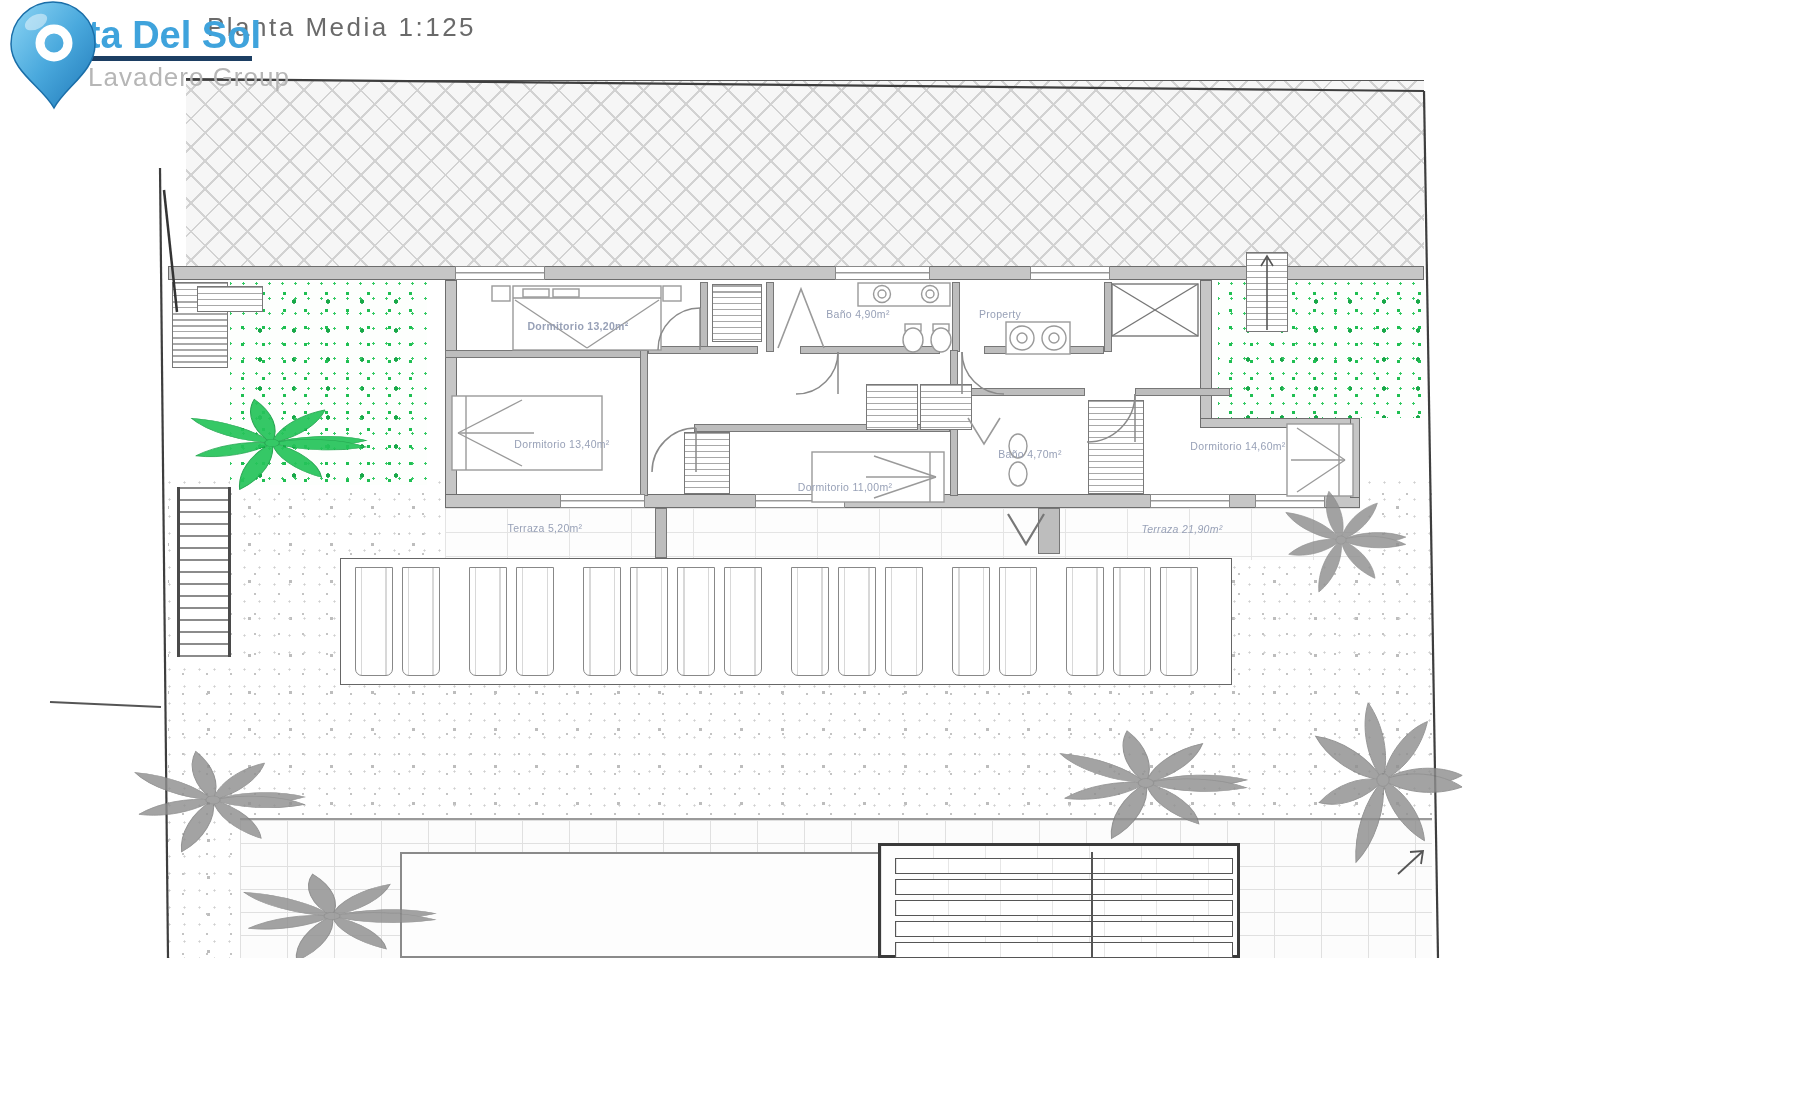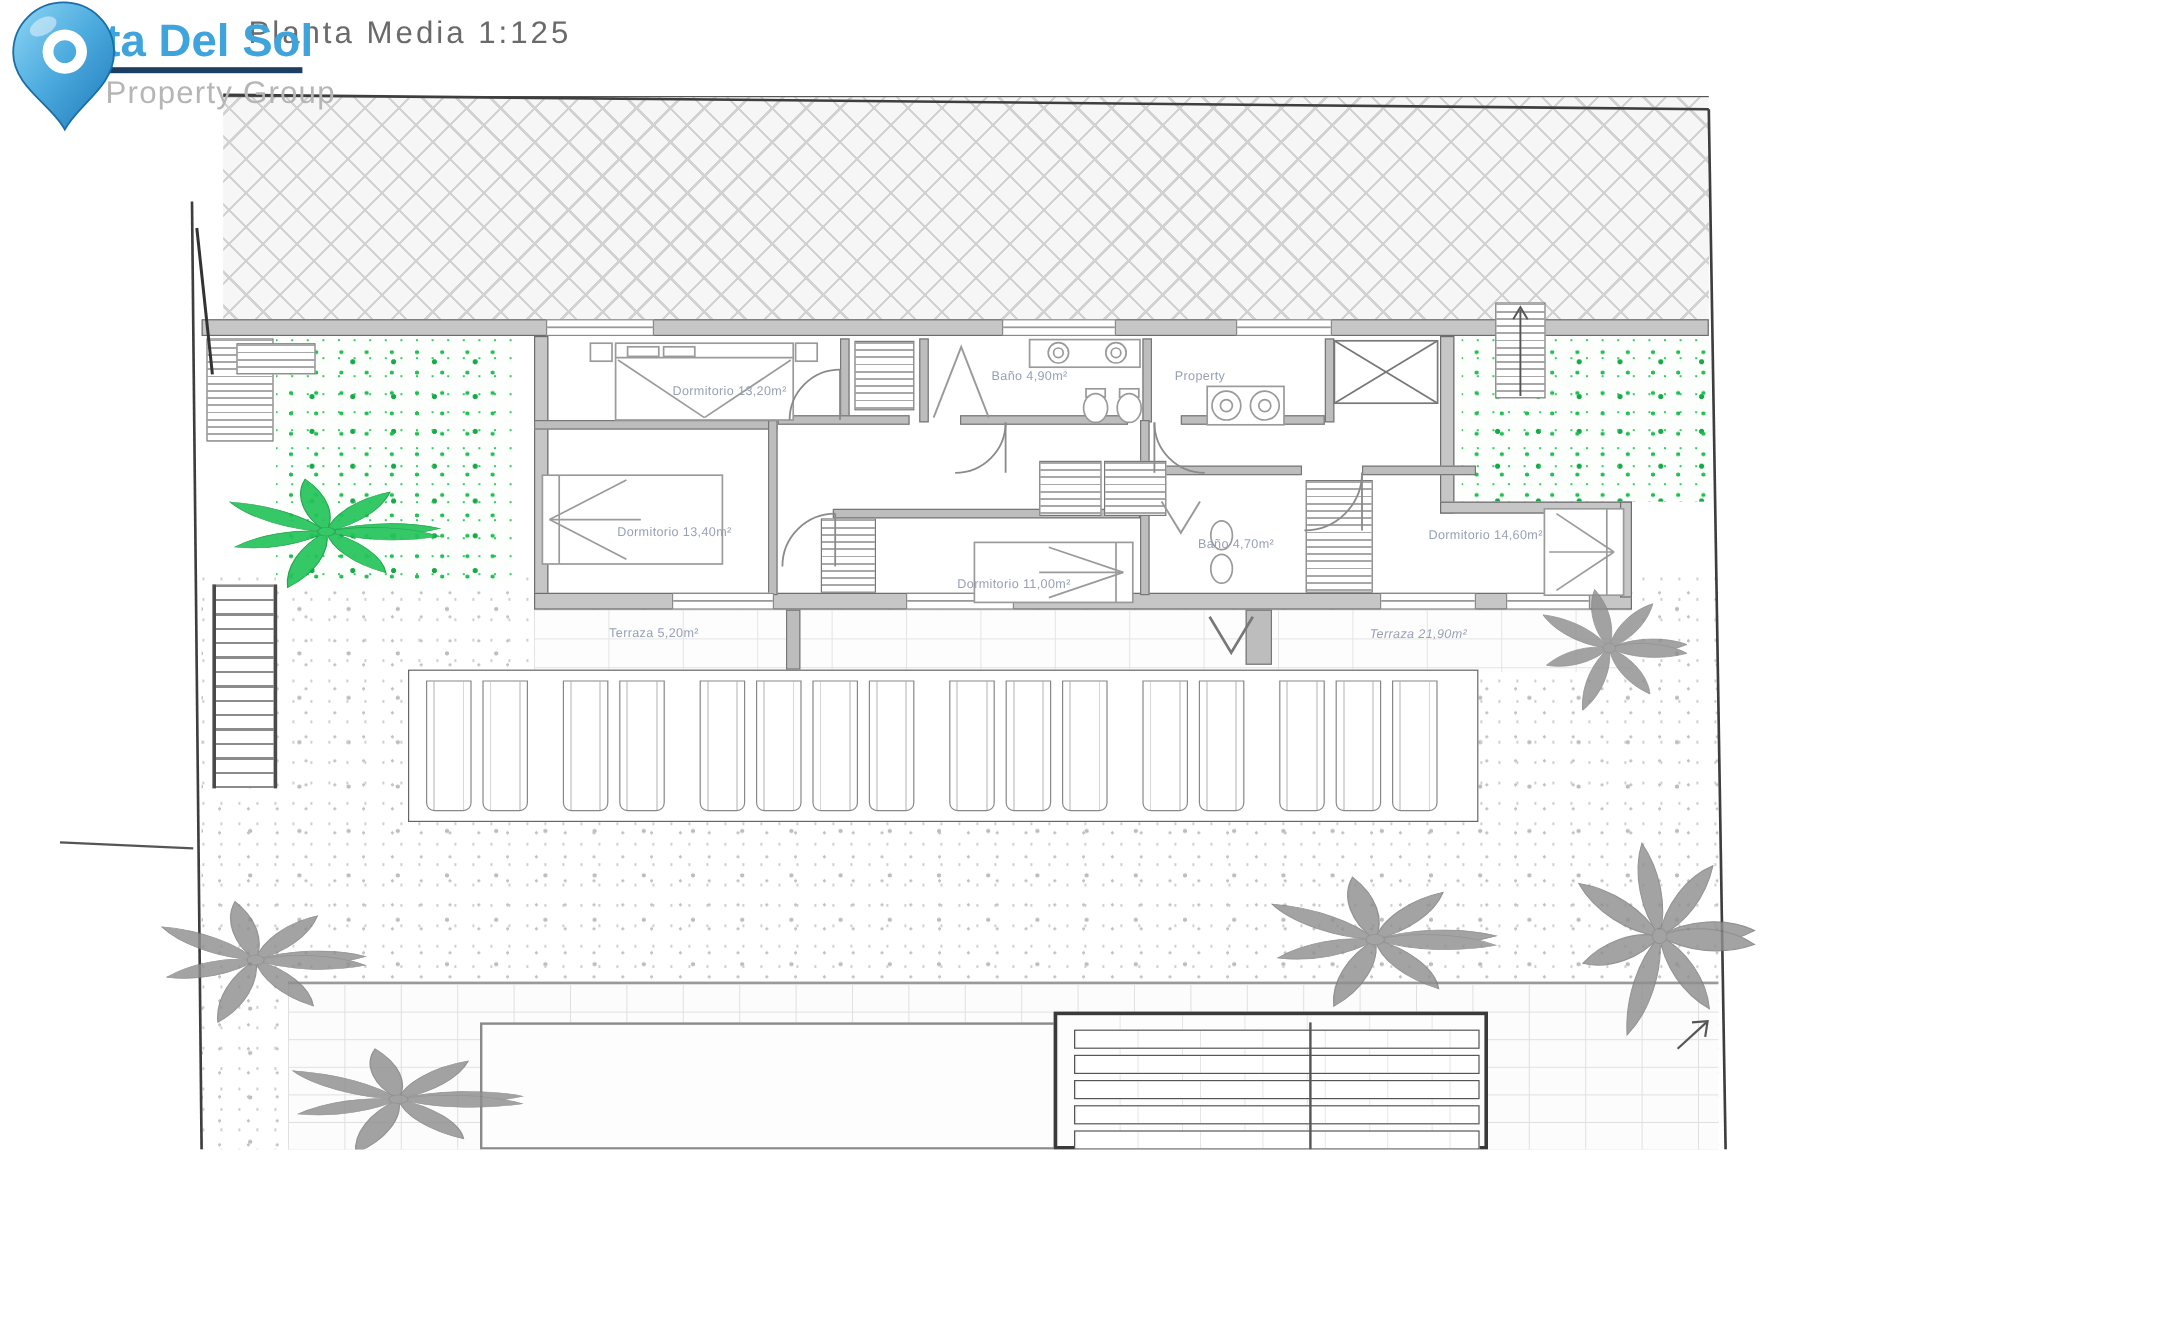--- a/index.html
+++ b/index.html
@@ -276,35 +276,35 @@
     </g>
 
     <use href="#palm" transform="translate(272,443) scale(1.05,0.52)" fill="#25c45a" stroke="#149e43" stroke-width="1" opacity="0.92"></use>
     <use href="#palm" transform="translate(1341,540) scale(0.72,0.58)" fill="#8f8f8f" stroke="#7c7c7c" stroke-width="1" opacity="0.82"></use>
     <use href="#palm" transform="translate(1146,783) scale(1.12,0.62)" fill="#8f8f8f" stroke="#7c7c7c" stroke-width="1" opacity="0.82"></use>
     <use href="#palm" transform="translate(1383,780) scale(0.88,0.92)" fill="#8f8f8f" stroke="#7c7c7c" stroke-width="1" opacity="0.82"></use>
     <use href="#palm" transform="translate(213,800) scale(1.02,0.58)" fill="#8f8f8f" stroke="#7c7c7c" stroke-width="1" opacity="0.82"></use>
     <use href="#palm" transform="translate(332,916) scale(1.15,0.5)" fill="#8f8f8f" stroke="#7c7c7c" stroke-width="1" opacity="0.82"></use>
   </svg>
 
-  <div class="rlabel" style="left:608px;top:320px;">Dormitorio 13,20m²</div>
+  <div class="rlabel" style="left:578px;top:320px;font-weight:bold;">Dormitorio 13,20m²</div>
   <div class="rlabel" style="left:858px;top:308px;">Baño 4,90m²</div>
   <div class="rlabel" style="left:1000px;top:308px;">Property</div>
   <div class="rlabel" style="left:562px;top:438px;">Dormitorio 13,40m²</div>
   <div class="rlabel" style="left:845px;top:481px;">Dormitorio 11,00m²</div>
   <div class="rlabel" style="left:1030px;top:448px;">Baño 4,70m²</div>
   <div class="rlabel" style="left:1238px;top:440px;">Dormitorio 14,60m²</div>
   <div class="rlabel" style="left:545px;top:522px;">Terraza 5,20m²</div>
   <div class="rlabel" style="left:1182px;top:523px;font-style:italic;">Terraza 21,90m²</div>
 
   <div class="title">Planta Media 1:125</div>
   <div class="logo">
     <div class="logo-name">Costa Del Sol</div>
     <div class="logo-underline"></div>
-    <div class="logo-tagline">Property Group</div>
+    <div class="logo-tagline">Lavadero Group</div>
     <svg style="position:absolute;left:6px;top:-2px;" width="95" height="112" viewBox="0 0 95 112">
       <path d="M47,4 C70,4 89,22 89,46 C89,74 59,89 48,110 C37,89 5,74 5,46 C5,22 24,4 47,4 Z" fill="url(#ping)" stroke="#1a6ea8" stroke-width="1.5"></path>
       <circle cx="48" cy="45" r="14" fill="none" stroke="#ffffff" stroke-width="9"></circle>
       <ellipse cx="30" cy="24" rx="12" ry="7" fill="#fff" opacity="0.45" transform="rotate(-28 30 24)"></ellipse>
     </svg>
   </div>
 
   <div class="botmask"></div>
 </div>
 

